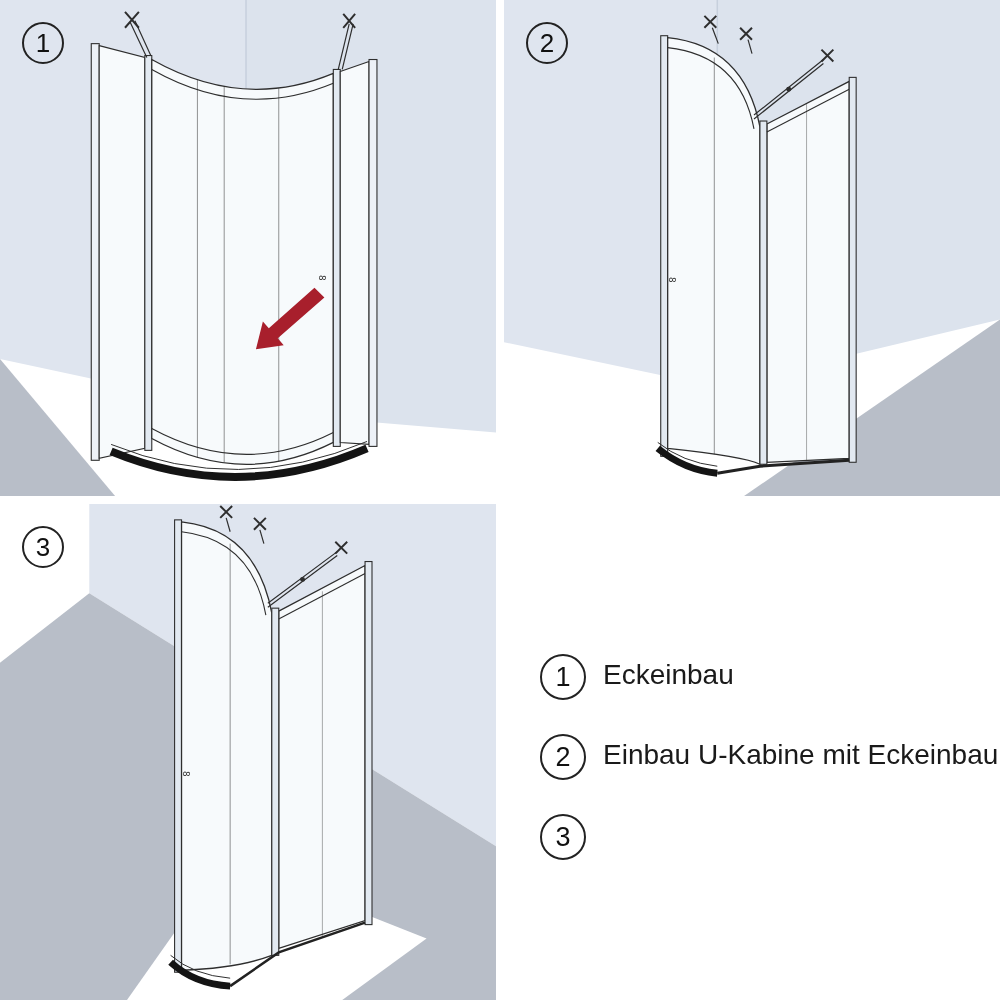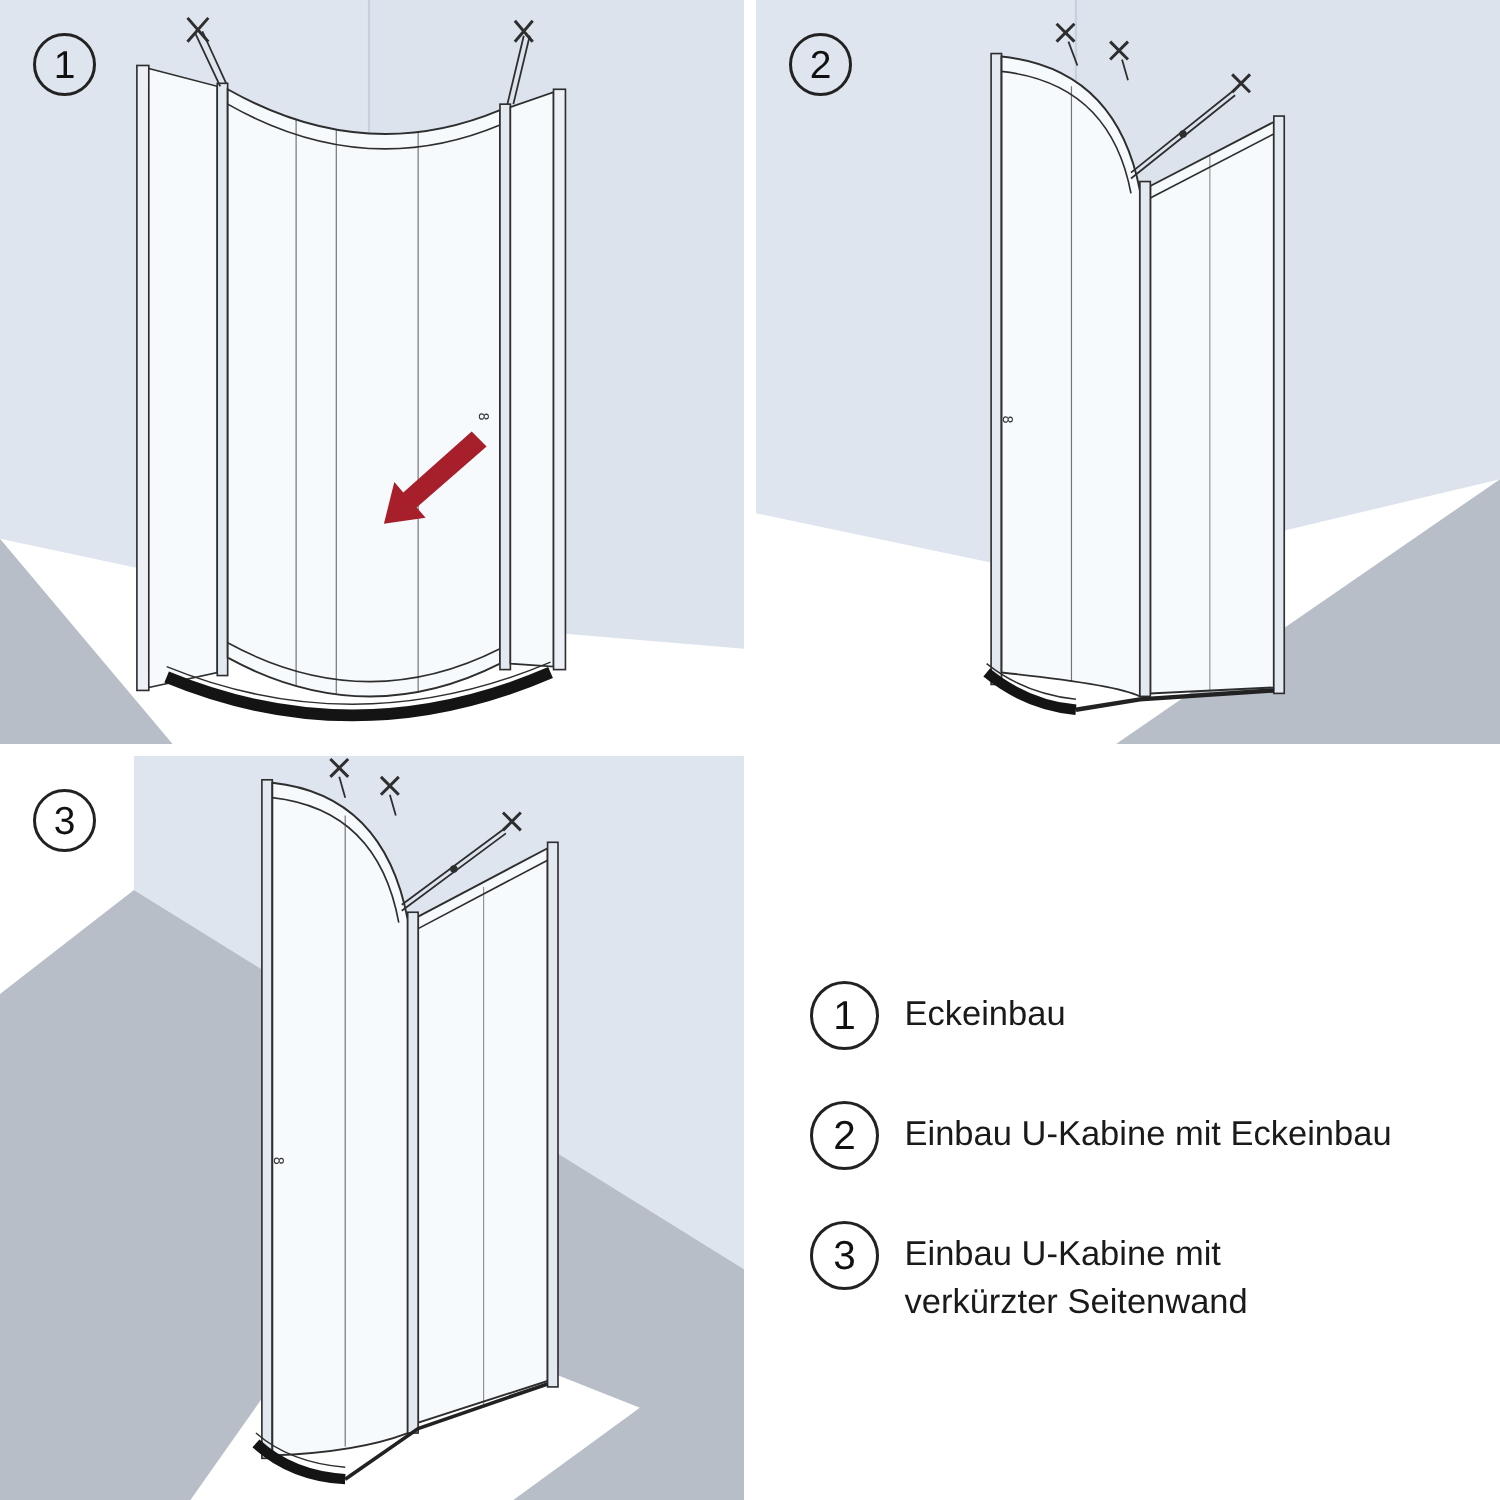--- a/index.html
+++ b/index.html
@@ -14,21 +14,21 @@
     font-size:26px;font-weight:400;color:#111;background:transparent;
   }
   .mark{font-family:"DejaVu Sans",sans-serif;font-size:9px;fill:#333;stroke:none;text-anchor:middle;}
   
   .legend{position:absolute;left:36px;top:150px;display:flex;flex-direction:column;gap:34px;}
   .legend-row{display:flex;align-items:flex-start;}
   .lbadge{
     width:42px;height:42px;flex:0 0 42px;border:2px solid #222;border-radius:50%;
     display:flex;align-items:center;justify-content:center;font-size:27px;color:#111;
   }
-  .llabel{margin-left:17px;font-size:23px;line-height:32px;padding-top:5px;color:#1a1a1a;}
+  .llabel{margin-left:17px;font-size:28px;line-height:32px;padding-top:5px;color:#1a1a1a;}
 </style>
 </head>
 <body>
 
 <div class="grid">
 
   <section class="panel">
     <div class="badge">1</div>
     <svg viewBox="0 0 500 500" preserveAspectRatio="none">
       <g>
@@ -154,21 +154,17 @@
         </div>
       </div>
       <div class="legend-row">
         <div class="lbadge">2</div>
         <div class="llabel">
           <div>Einbau U-Kabine mit Eckeinbau</div>
         </div>
       </div>
       <div class="legend-row">
         <div class="lbadge">3</div>
-        <div class="llabel">
-          <div>Einbau U-Kabine mit</div>
-          <div>verkürzter Seitenwand</div>
-        </div>
       </div>
     </div>
   </section>
 
 </div>
 
 </body></html>

